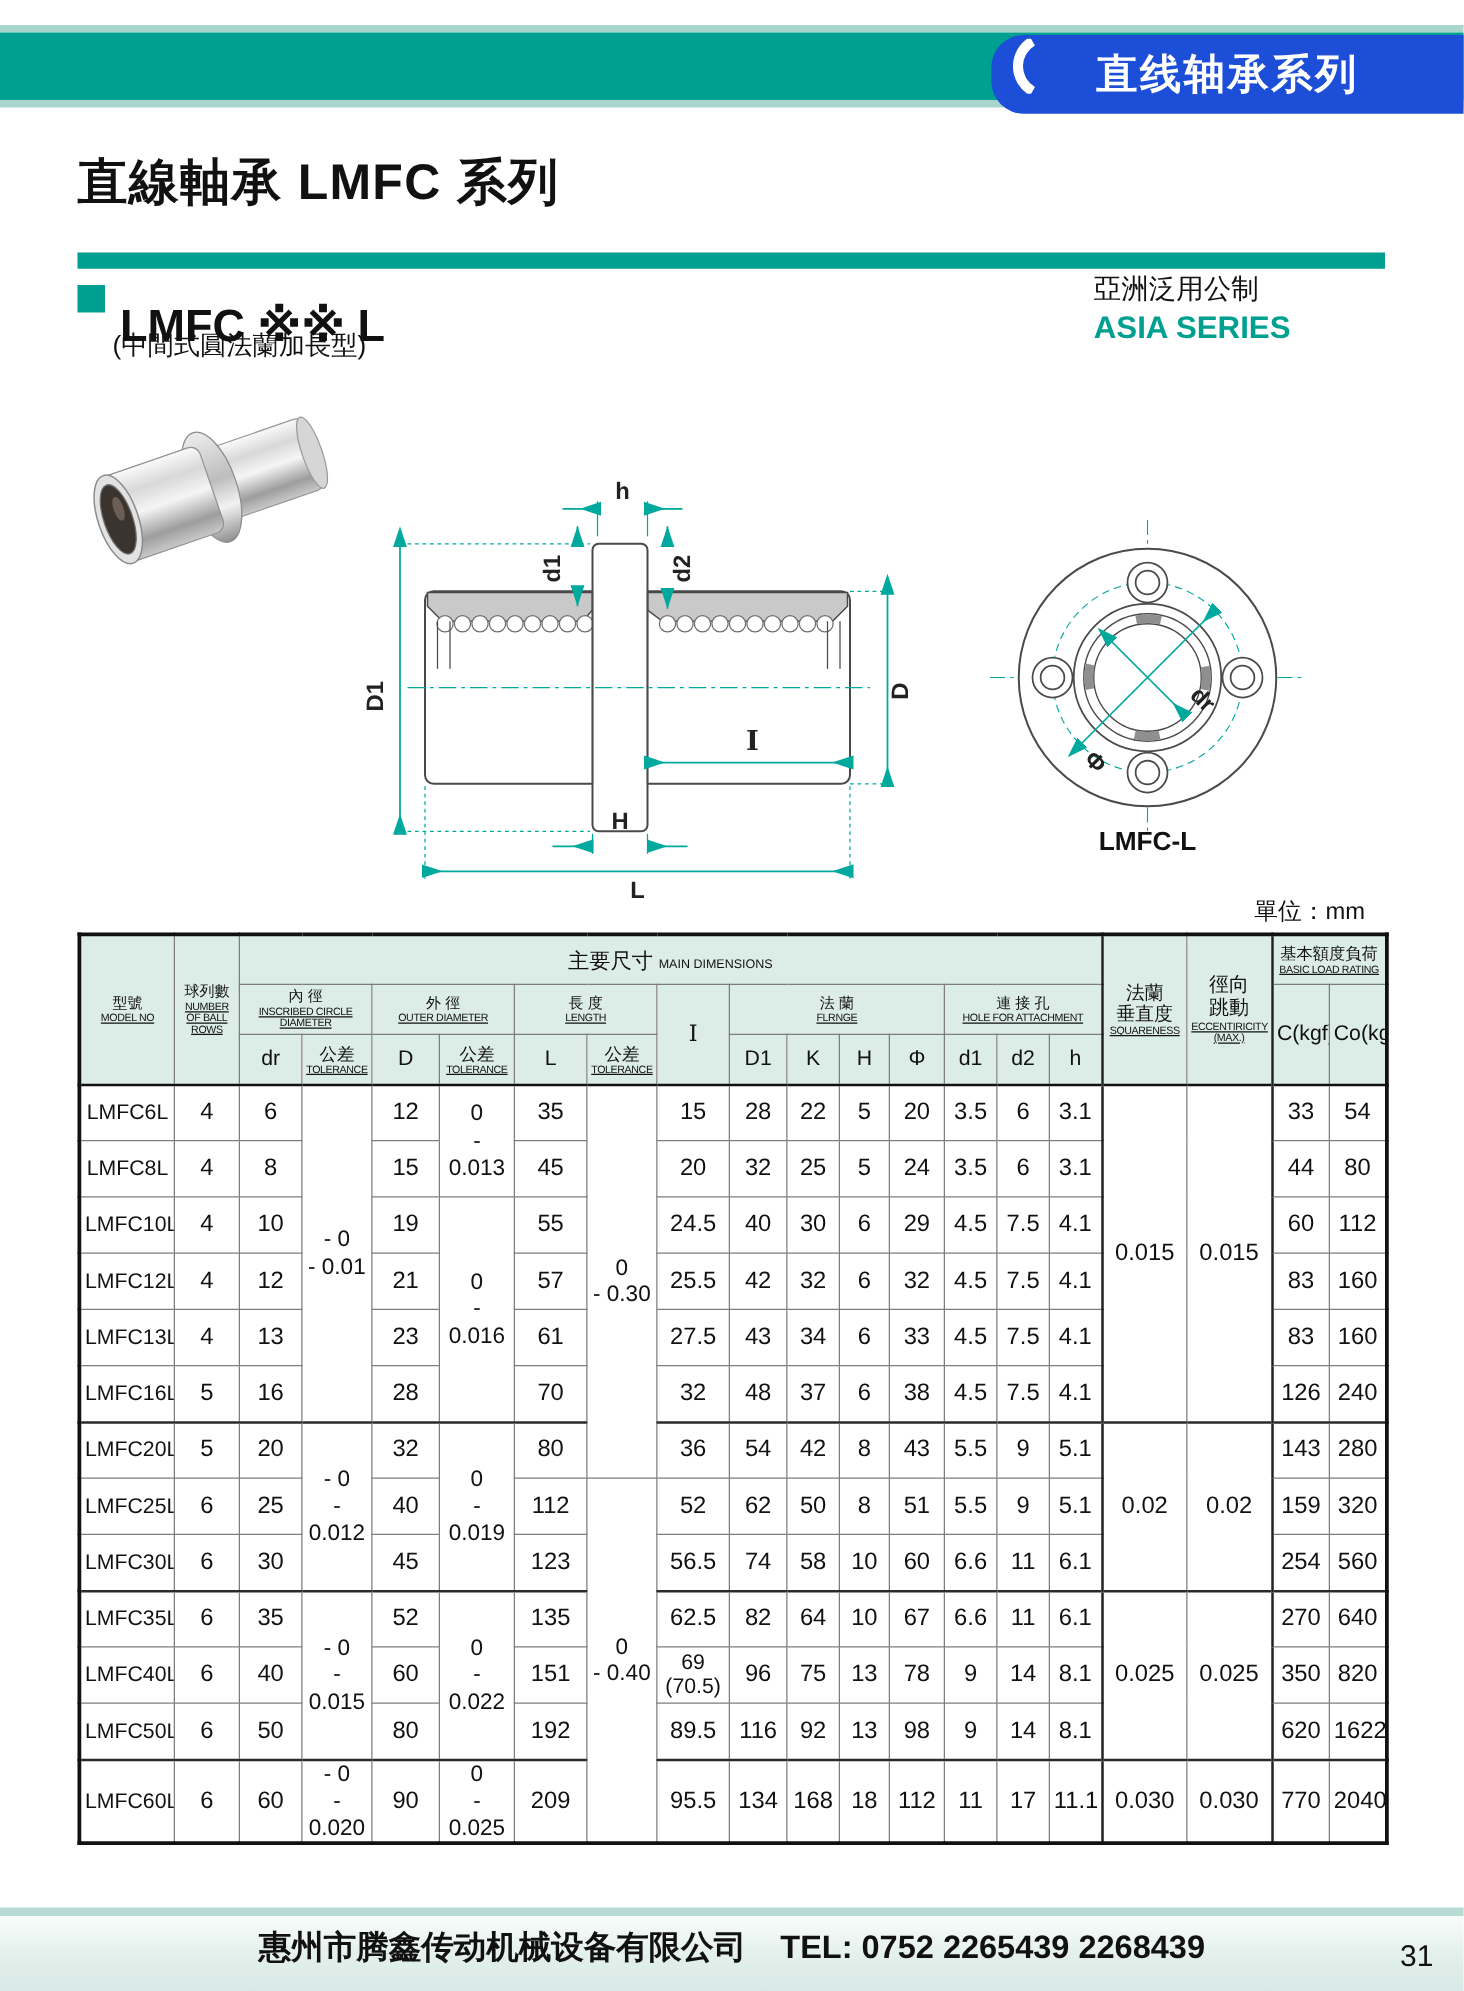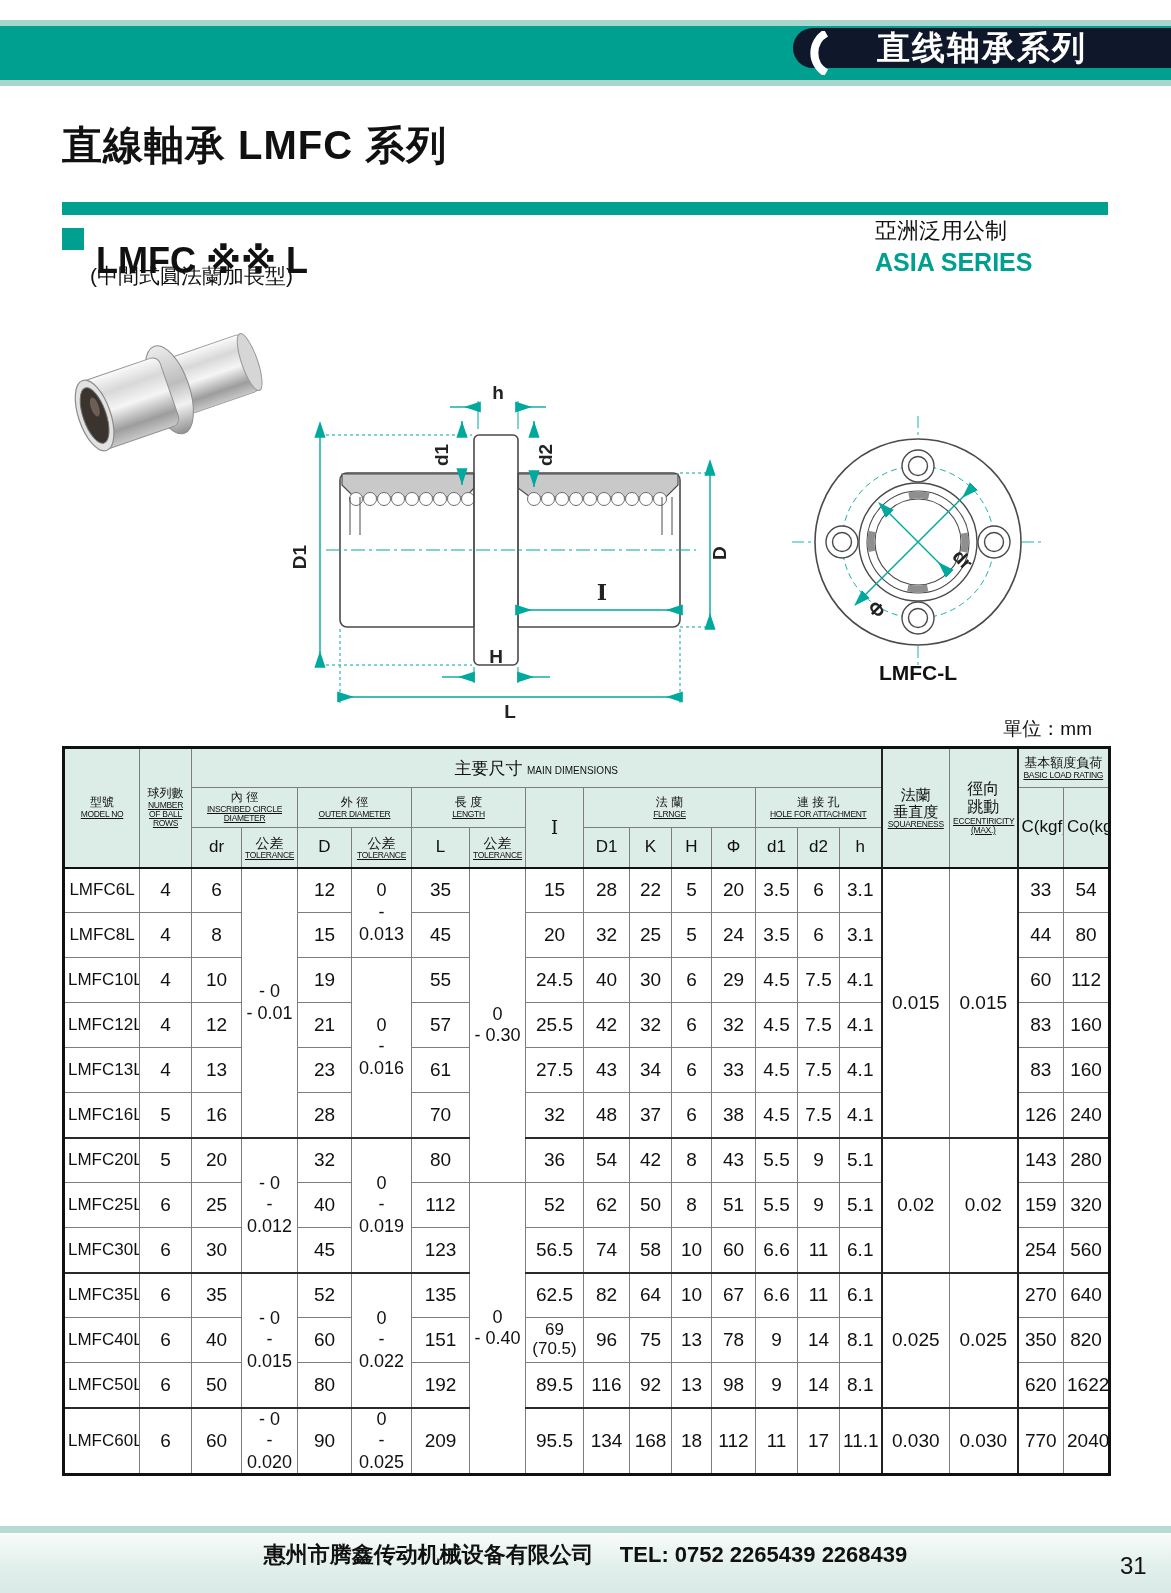--- a/index.html
+++ b/index.html
@@ -4,21 +4,21 @@
 <style>
   html,body{margin:0;padding:0;background:#fff;}
   body{width:1171px;height:1593px;position:relative;overflow:hidden;
        font-family:"Liberation Sans","DejaVu Sans",sans-serif;color:#111;}
   .abs{position:absolute;}
 
   
   .band-light-top{left:0;top:20px;width:1171px;height:6px;background:#a9d6cc;}
   .band-main{left:0;top:26px;width:1171px;height:54px;background:#00a091;}
   .band-light-bot{left:0;top:80px;width:1171px;height:6px;background:#a9d6cc;}
-  .banner-tab{left:793px;top:28px;width:378px;height:40px;background:#0f172a;
+  .banner-tab{left:793px;top:28px;width:378px;height:63px;background:#1d4ed8;
               border-radius:26px 0 0 26px;display:flex;align-items:center;justify-content:center;}
   .banner-tab .crescent{position:absolute;left:6px;top:3px;}
   .banner-tab .tab-text{color:#fff;font-size:33px;font-weight:bold;letter-spacing:2px;}
 
   
   .page-title{left:62px;top:118px;font-size:40px;font-weight:bold;letter-spacing:1px;}
   .title-rule{left:62px;top:202px;width:1046px;height:13px;background:#00a091;}
   .code-square{left:62px;top:228px;width:22px;height:22px;background:#00a091;}
   .model-code{left:96px;top:212px;font-size:36px;font-weight:bold;margin-top:28px;}
   .model-note{left:90px;top:262px;font-size:21px;}
@@ -52,21 +52,21 @@
   td.ml{font-size:18px;white-space:pre-line;line-height:1.2;}
   td.isplit{font-size:17px;white-space:pre-line;line-height:1.1;}
   .bl2{border-left:2px solid #222 !important;}
   tr.first td{border-top:2.5px solid #111;}
   tr.group td{border-top:2px solid #2a2a2a;}
 
   
   .footer-line{left:0;top:1526px;width:1171px;height:7px;background:#b7dbd3;}
   .footer-band{left:0;top:1533px;width:1171px;height:60px;
                background:linear-gradient(180deg,#f8fcfb 0%,#e2efeb 55%,#d9eae6 100%);}
-  .footer-text{left:0;top:1540px;width:1171px;text-align:center;font-size:22px;font-weight:bold;}
+  .footer-text{left:0;top:1540px;width:1171px;text-align:center;font-size:26px;font-weight:bold;}
   .footer-text span{margin:0 10px;}
   .page-num{left:1120px;top:1552px;font-size:24px;}
 </style>
 </head>
 <body>
 
 <div class="abs band-light-top"></div>
 <div class="abs band-main"></div>
 <div class="abs band-light-bot"></div>
 <div class="abs banner-tab">

